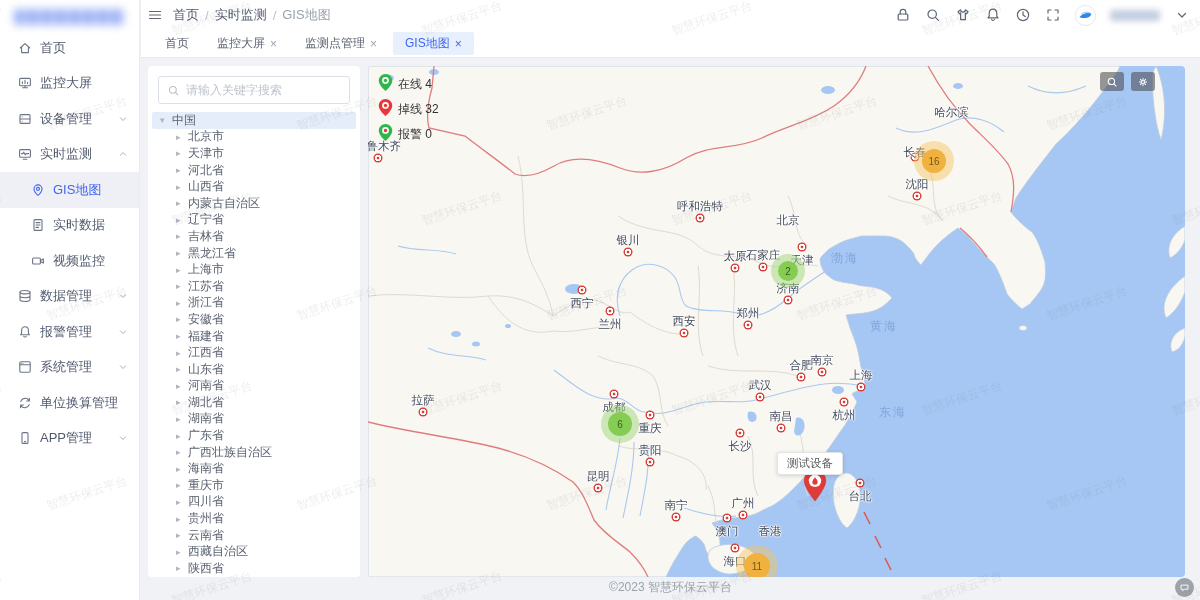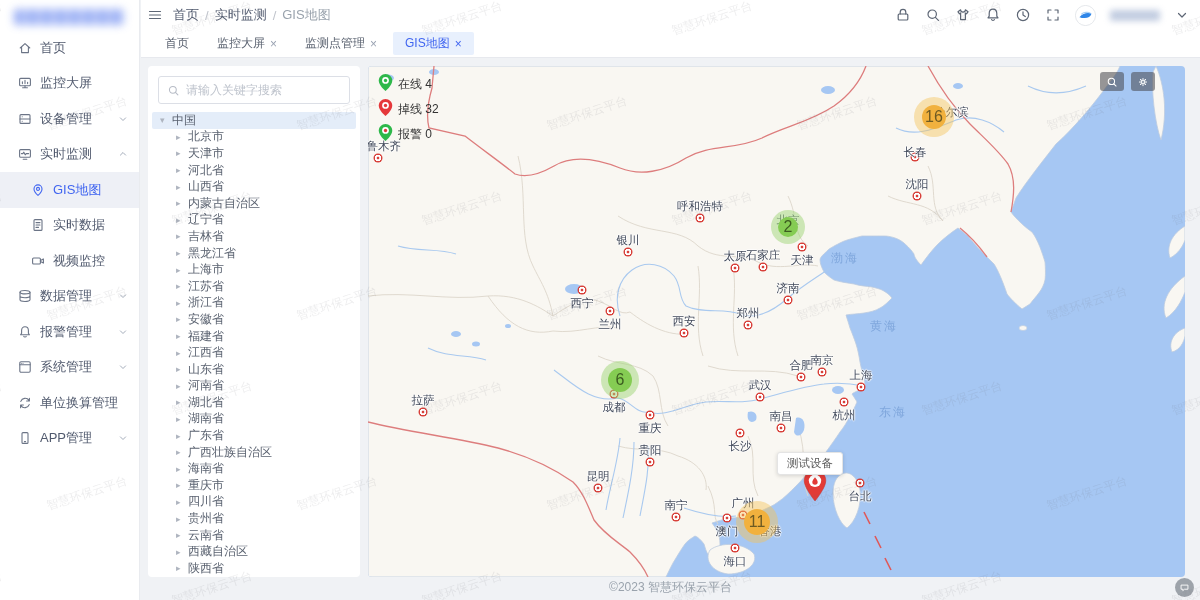--- a/index.html
+++ b/index.html
@@ -55,21 +55,21 @@
 
   .map-panel { position:absolute; left:368px; top:66px; width:817px; height:511px; background:#f7f5f0; border-radius:4px; overflow:hidden; z-index:1; }
   .map-panel svg.geo { position:absolute; left:0; top:0; }
 
   .city { position:absolute; width:9px; height:9px; border-radius:50%; transform:translate(-50%,-50%);
     background:radial-gradient(circle,#d8403a 0 1.5px,#fff 1.6px 3px,#d8403a 3.1px 4.5px); }
   .city-label { position:absolute; transform:translateX(-50%); white-space:nowrap; font-size:11.5px; color:#41495a;
     text-shadow:-1px 0 1px #fff,1px 0 1px #fff,0 -1px 1px #fff,0 1px 1px #fff; }
   .sea-label { position:absolute; transform:translate(-50%,-50%); font-size:12px; color:#7fa6dc; letter-spacing:2px; white-space:nowrap; }
 
-  .cluster { position:absolute; transform:translate(-50%,-50%); border-radius:50%; display:flex; align-items:center; justify-content:center; font-size:16px; cursor:pointer; }
+  .cluster { position:absolute; transform:translate(-50%,-50%); border-radius:50%; display:flex; align-items:center; justify-content:center; font-size:10px; cursor:pointer;margin-top:44px; }
   .cluster.yellow { background:#f1b13e; color:#6d5a23; box-shadow:0 0 0 8px rgba(243,196,90,.45); }
   .cluster.green  { background:#85cc53; color:#3c5c20; box-shadow:0 0 0 7px rgba(160,214,120,.5); }
 
   .legend { position:absolute; left:10px; top:7px; display:flex; flex-direction:column; gap:3px; }
   .legend-row { display:flex; align-items:center; gap:5px; font-size:12px; color:#333; }
 
   .map-btns { position:absolute; right:30px; top:6px; display:flex; gap:7px; }
   .map-btn { width:24px; height:19px; border-radius:3px; background:rgba(70,70,75,.55); display:flex; align-items:center; justify-content:center; cursor:pointer; }
   .map-btn svg { width:12px; height:12px; stroke:#fff; fill:none; stroke-width:1.4; stroke-linecap:round; }
 

